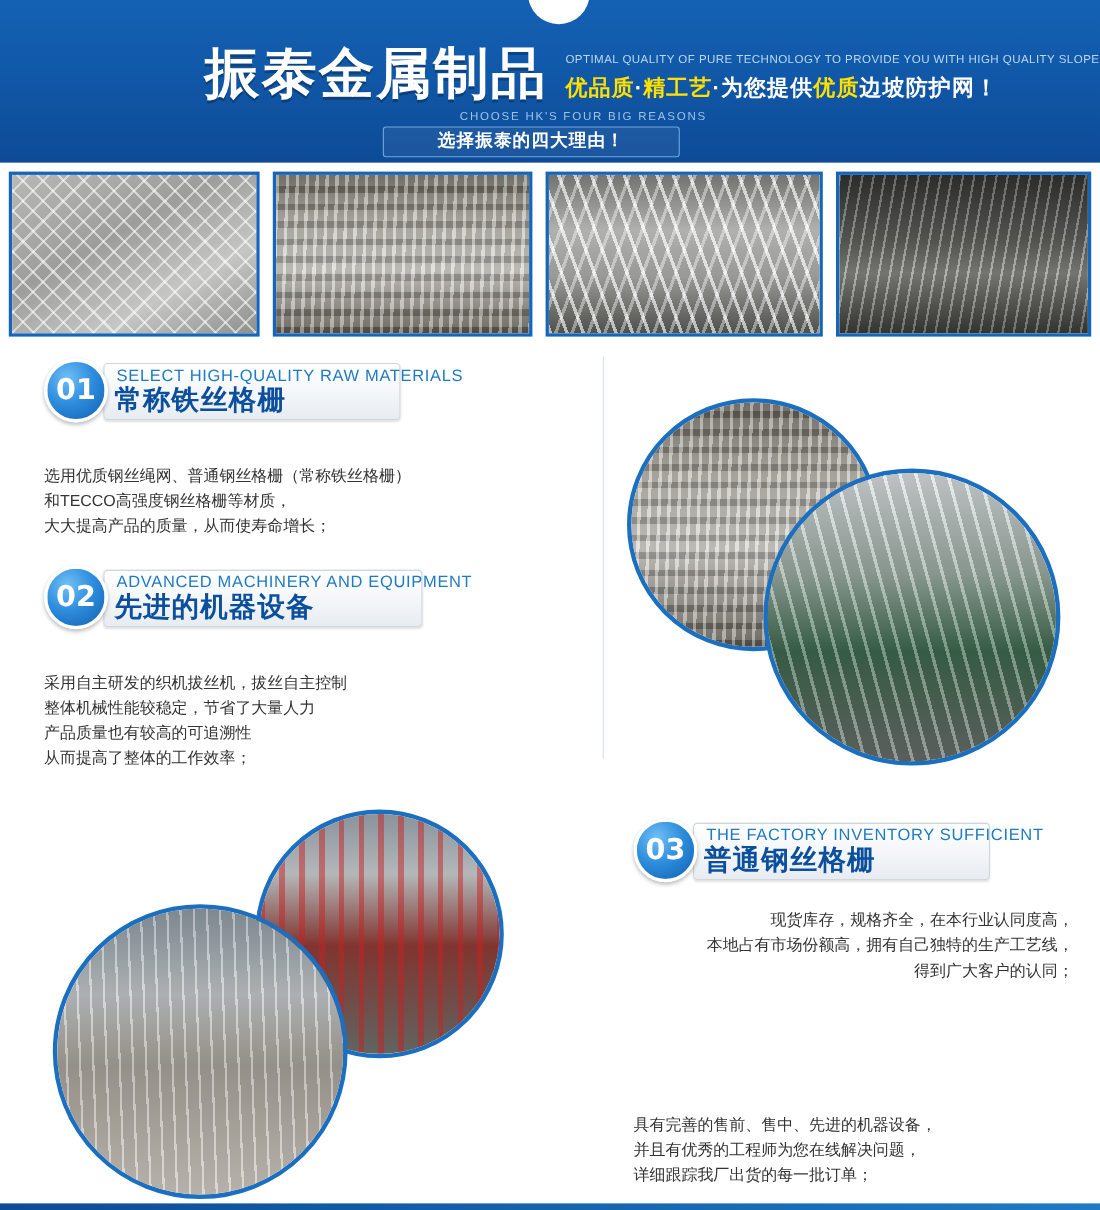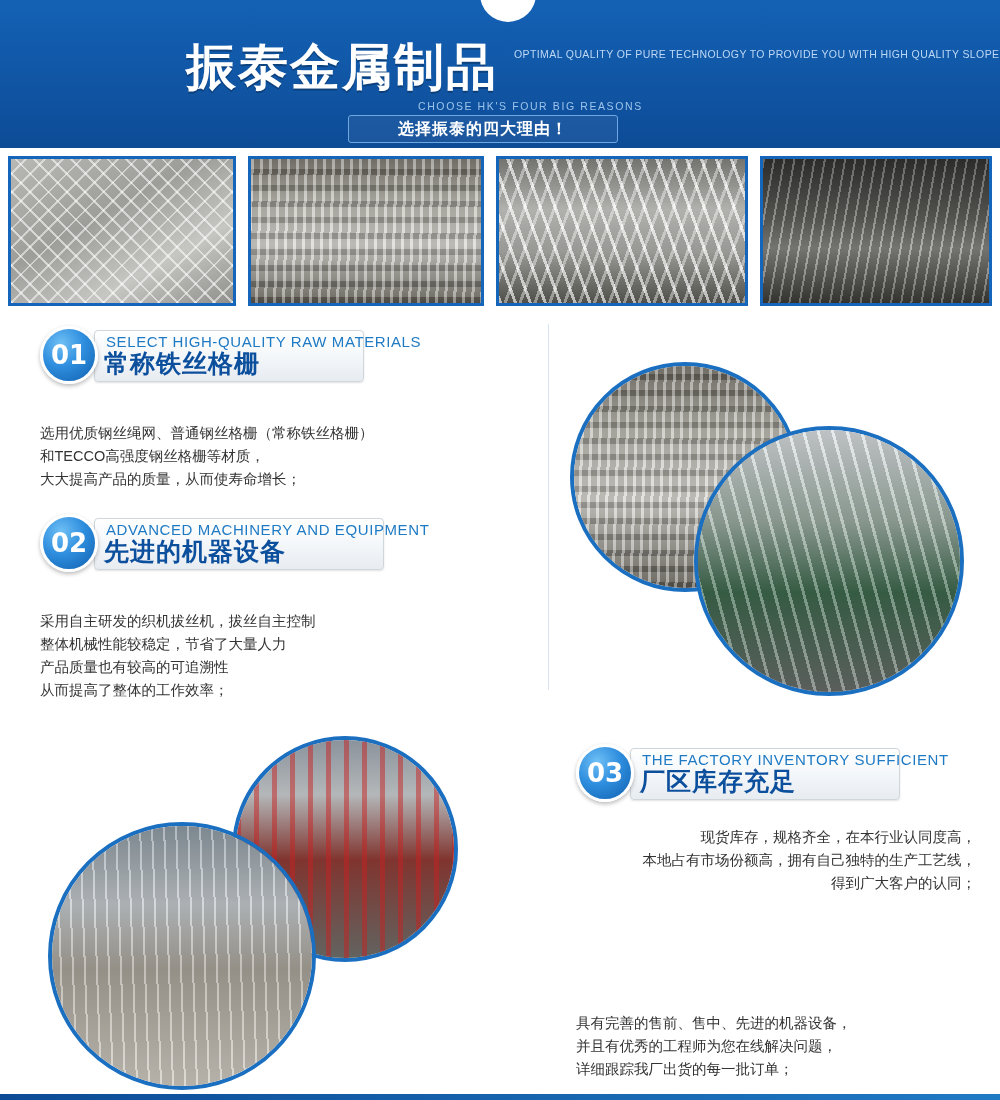--- a/index.html
+++ b/index.html
@@ -149,20 +149,23 @@
   }
 </style>
 </head>
 <body>
 
 <div class="page">
 
   <div class="banner">
     <div class="banner-title">振泰金属制品</div>
     <div class="banner-en">OPTIMAL QUALITY OF PURE TECHNOLOGY TO PROVIDE YOU WITH HIGH QUALITY SLOPE FENCE!</div>
+    <div class="banner-sub">
+      <span>优品质</span><span class="w">·</span><span>精工艺</span><span class="w">·</span><span class="w">为您提供</span><span>优质</span><span class="w">边坡防护网！</span>
+    </div>
     <div class="banner-en2">CHOOSE HK'S FOUR BIG REASONS</div>
     <div class="reason-pill">
       <span>选择振泰的四大理由！</span>
     </div>
   </div>
 
   <div class="strip">
     <div class="ph ph1">
         <div class="img mesh"></div>
       </div>
@@ -215,21 +218,21 @@
       <div class="img truck"></div>
     </div>
     <div class="circ" style="left:48px;top:118px;width:268px;height:268px;">
       <div class="img warehouse"></div>
     </div>
 
     <div class="badge" style="left:576px;top:40px;width:330px;">
       <div class="plate" style="width:268px;"></div>
       <div class="num">03</div>
       <div class="en">THE FACTORY INVENTORY SUFFICIENT</div>
-      <div class="cn">厂区库存充足</div>
+      <div class="cn">普通钢丝格栅</div>
     </div>
     <div class="para" style="left:576px;top:122px;width:400px;text-align:right;">现货库存，规格齐全，在本行业认同度高，
 本地占有市场份额高，拥有自己独特的生产工艺线，
 得到广大客户的认同；</div>
 
     <div class="para" style="left:576px;top:308px;width:400px;">具有完善的售前、售中、先进的机器设备，
 并且有优秀的工程师为您在线解决问题，
 详细跟踪我厂出货的每一批订单；</div>
   </div>
 

